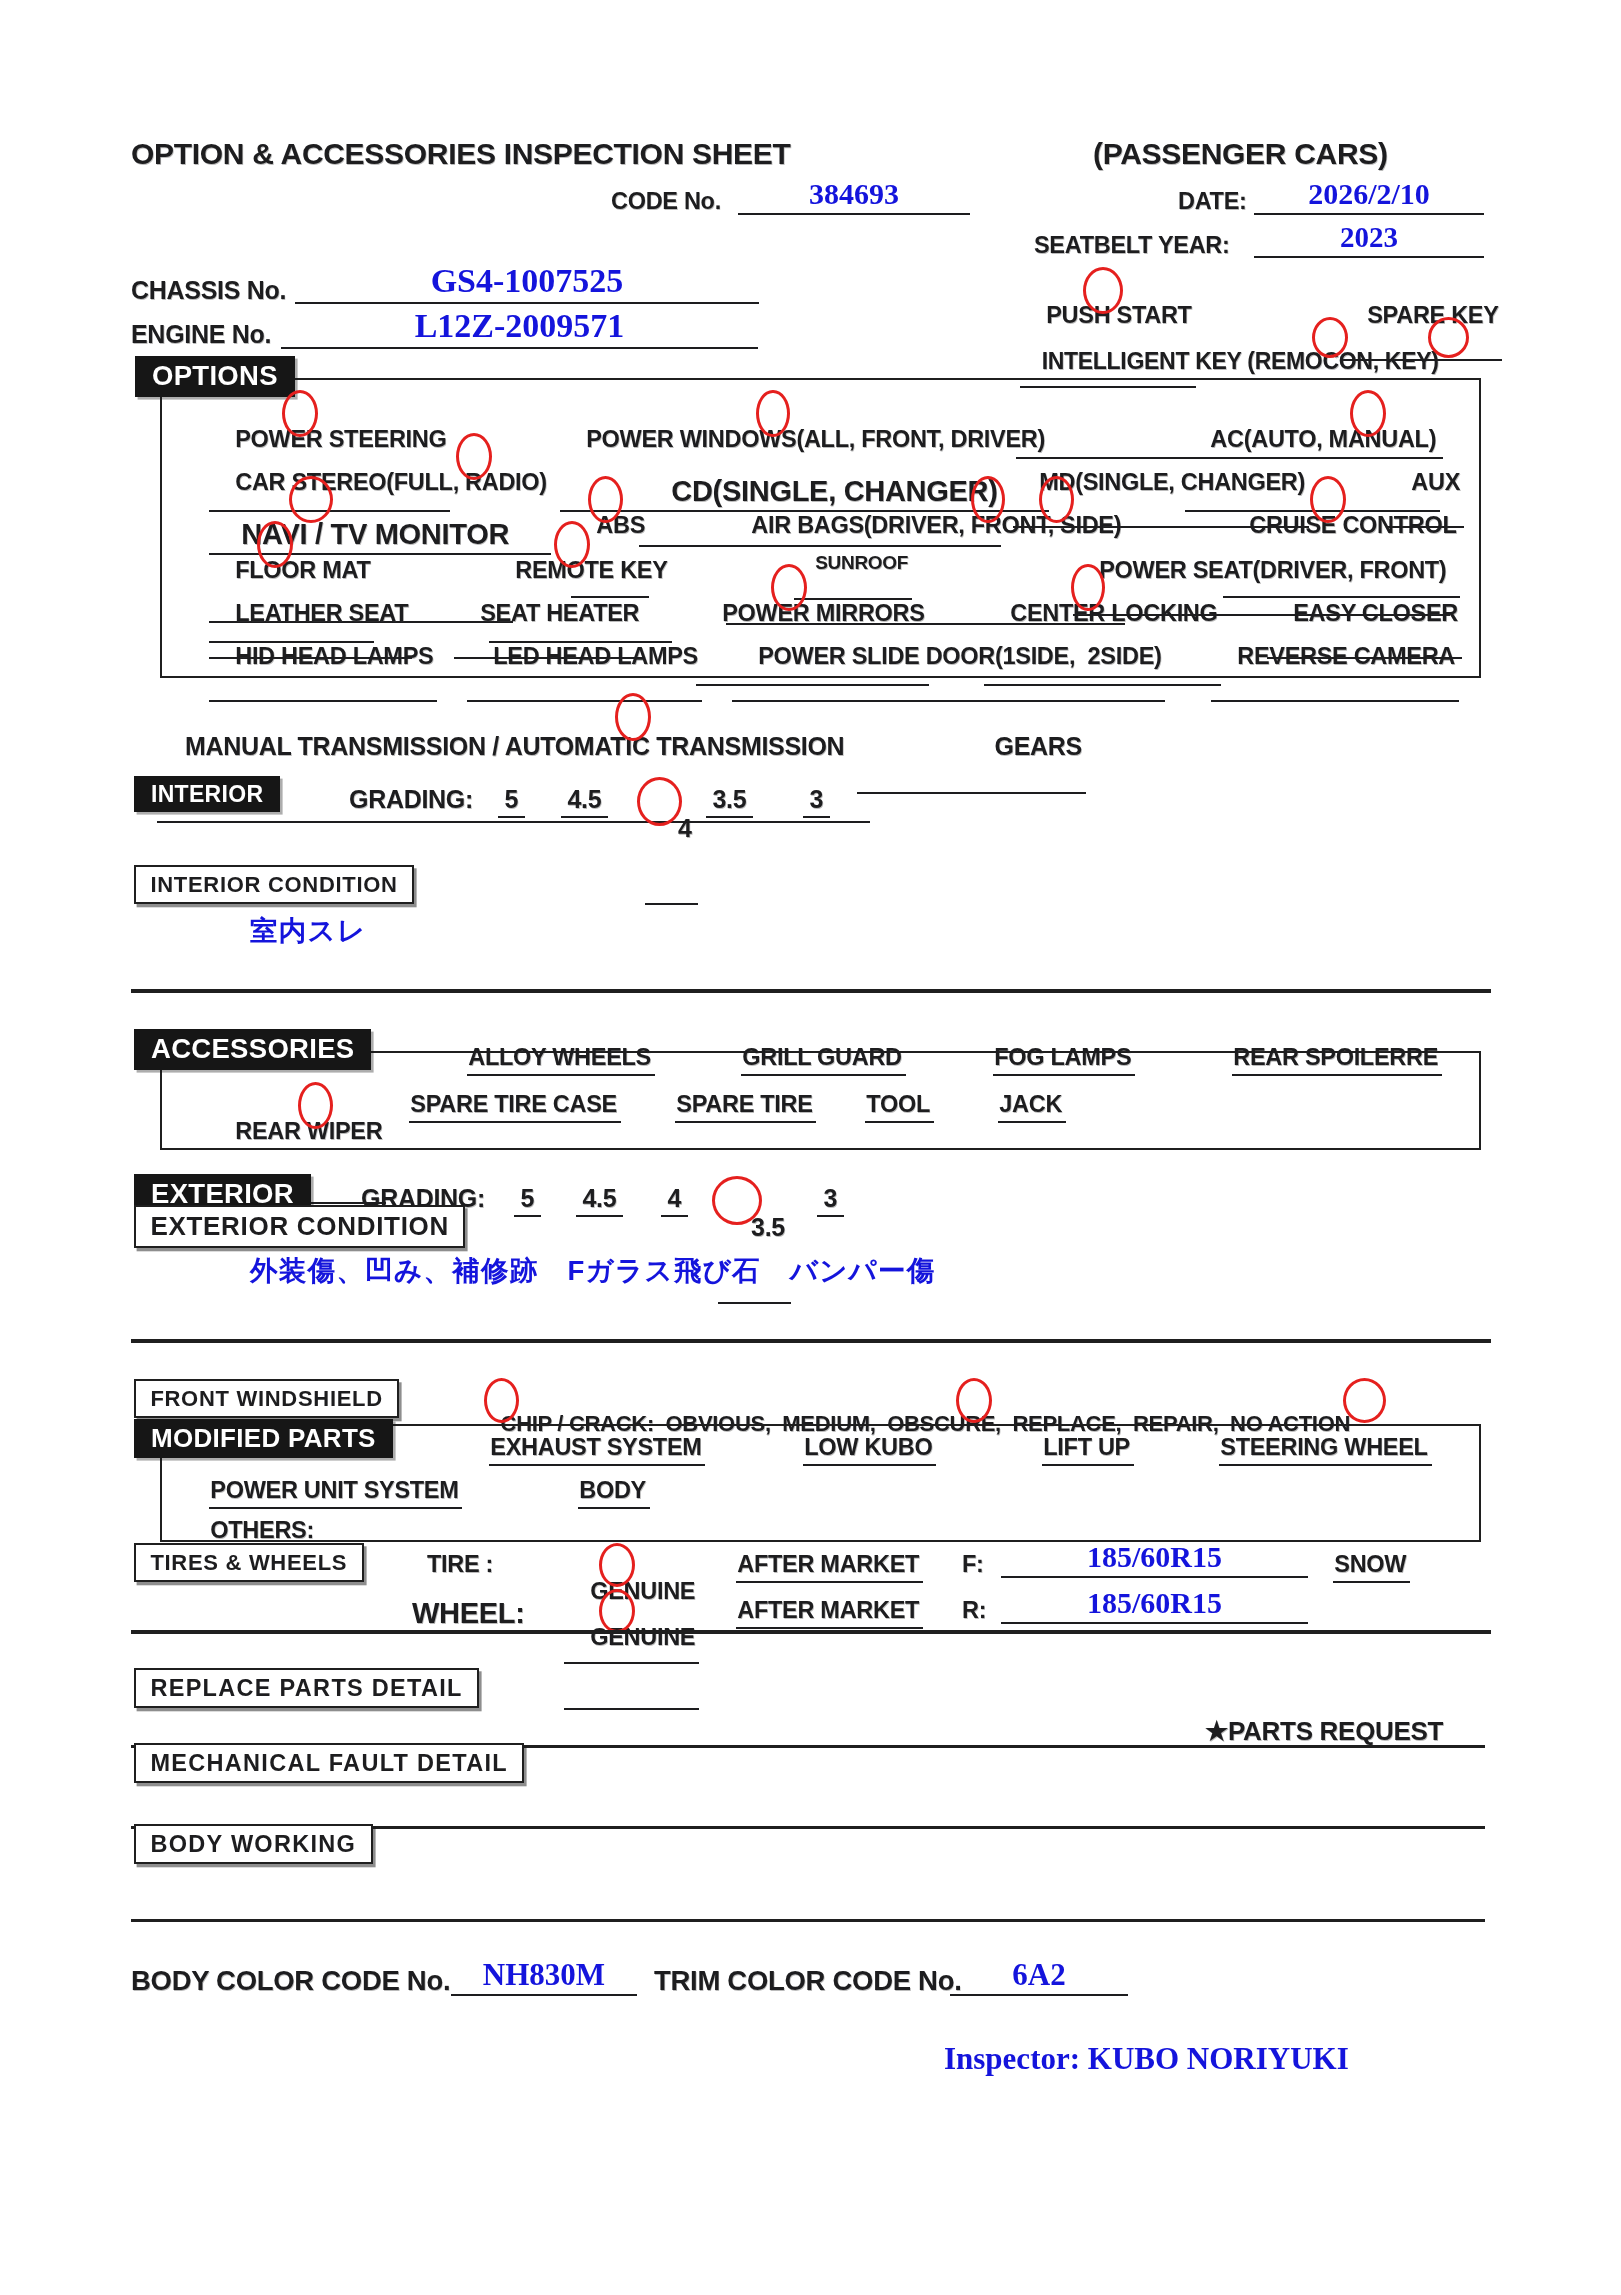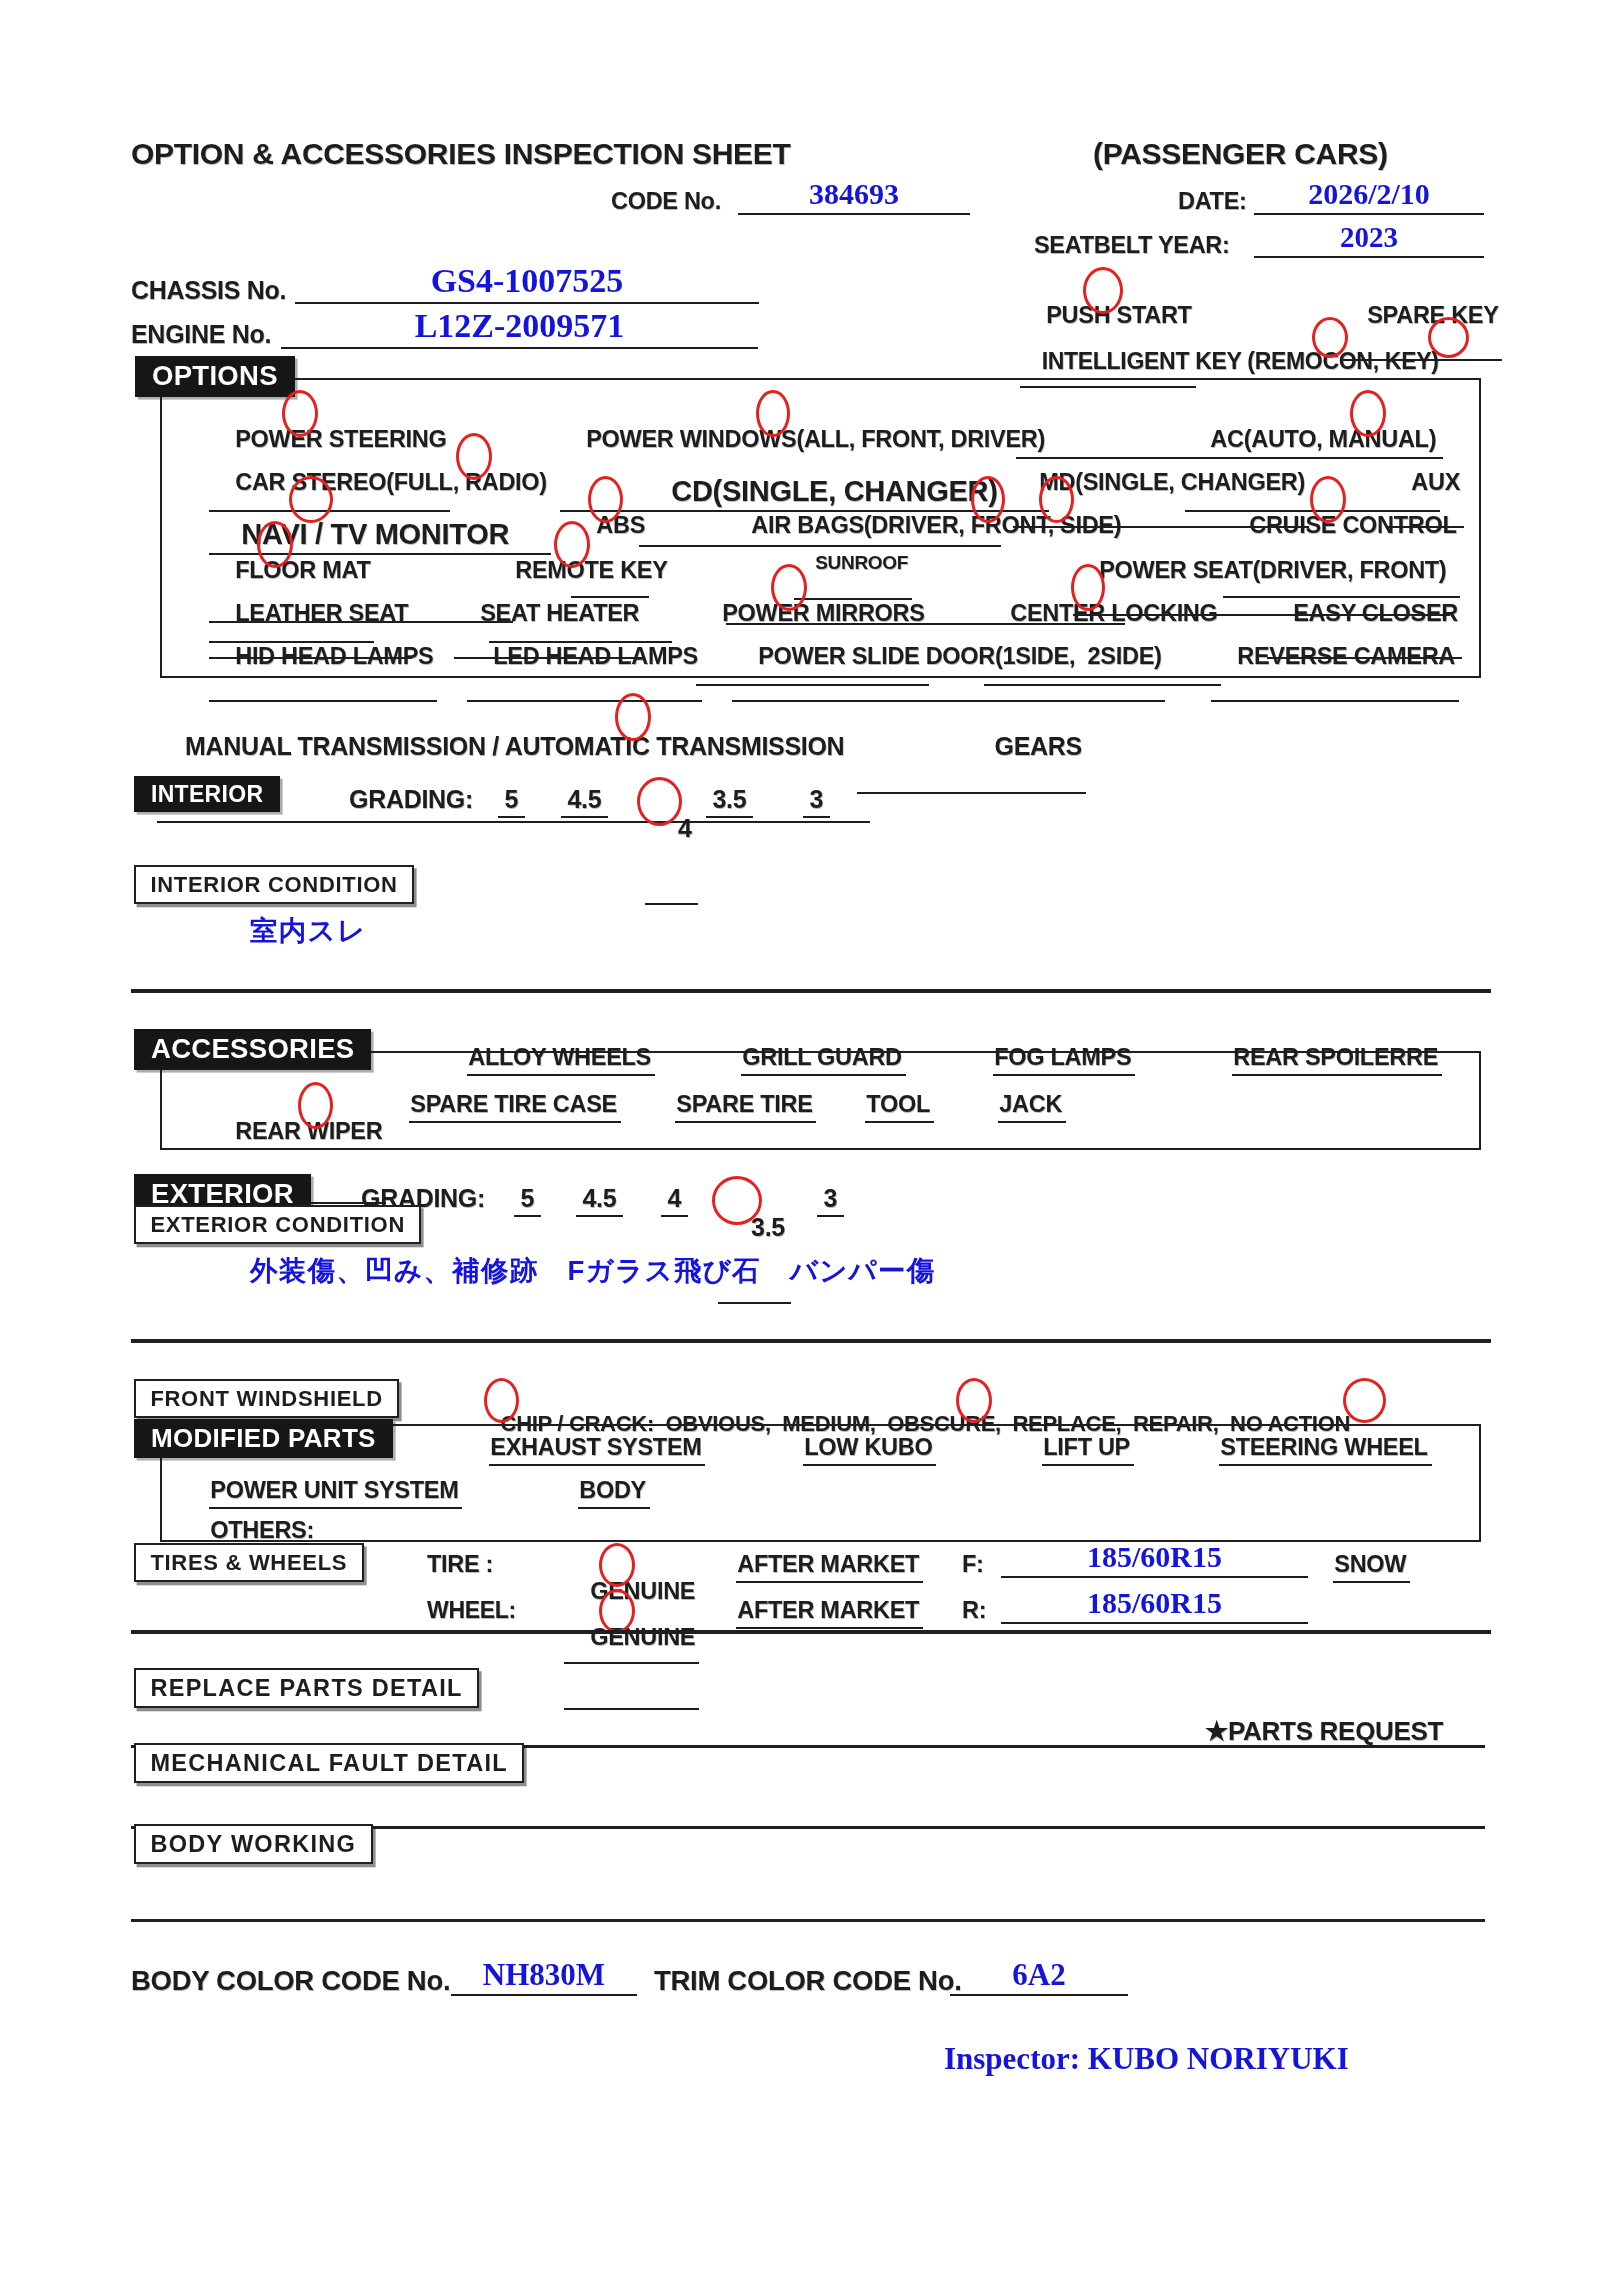--- a/index.html
+++ b/index.html
@@ -216,21 +216,21 @@
   <div class="t" style="left:361px;top:1184px;font-size:25px">GRADING:</div>
   <div class="t u" style="left:514px;top:1184px;font-size:25px;padding:0 6.5px 2.6px"><span>5</span></div>
   <div class="t u" style="left:576px;top:1184px;font-size:25px;padding:0 6.5px 2.6px"><span>4.5</span></div>
   <div class="t u" style="left:661px;top:1184px;font-size:25px;padding:0 6.5px 2.6px"><span>4</span></div>
   <div class="t u" style="left:718px;top:1184px;font-size:25px;padding:0 6.5px 2.6px">
     <span>3.5</span>
     <i class="cir" style="left:-6.5px;top:-7.8px;width:44px;height:43px"></i>
   </div>
   <div class="t u" style="left:817px;top:1184px;font-size:25px;padding:0 6.5px 2.6px"><span>3</span></div>
 
-  <div class="box" style="left:134px;top:1205px;font-size:22px">EXTERIOR CONDITION</div>
+  <div class="box" style="left:134px;top:1205px;font-size:26px">EXTERIOR CONDITION</div>
   <div class="jp" style="left:250px;top:1254px;font-size:27.5px">外装傷、凹み、補修跡　Fガラス飛び石　バンパー傷</div>
 
   <div class="rule" style="left:131px;top:1339px;width:1360px"></div>
 
   <div class="box" style="left:134px;top:1379px;font-size:22px">FRONT WINDSHIELD</div>
   <div class="t u" style="left:476px;top:1386px;font-size:22px">
     <span>CHIP / CRACK:  OBVIOUS,  MEDIUM,  OBSCURE,  REPLACE,  REPAIR,  NO ACTION</span>
     <i class="cir" style="left:7.8px;top:-7.8px;width:29px;height:39px"></i>
     <i class="cir" style="left:480px;top:-7.8px;width:30px;height:39px"></i>
     <i class="cir" style="left:867px;top:-7.8px;width:37px;height:39px"></i>
@@ -253,21 +253,21 @@
     <span>GENUINE</span>
     <i class="cir" style="left:35px;top:-7.8px;width:30px;height:38px"></i>
   </div>
   <div class="t u" style="left:736px;top:1551px;font-size:23.5px"><span>AFTER MARKET</span></div>
   <div class="t" style="left:962px;top:1551px;font-size:23.5px">F:</div>
   <div class="ul" style="left:1001px;top:1529px;width:307px;height:47px">
     <span class="blue" style="font-size:30px">185/60R15</span>
   </div>
   <div class="t u" style="left:1333px;top:1551px;font-size:23.5px"><span>SNOW</span></div>
 
-  <div class="t" style="left:427px;top:1597px;font-size:23px">WHEEL:</div>
+  <div class="t" style="left:412px;top:1597px;font-size:29px">WHEEL:</div>
   <div class="t u" style="left:564px;top:1597px;font-size:23.5px">
     <span>GENUINE</span>
     <i class="cir" style="left:35px;top:-7.8px;width:30px;height:38px"></i>
   </div>
   <div class="t u" style="left:736px;top:1597px;font-size:23.5px"><span>AFTER MARKET</span></div>
   <div class="t" style="left:962px;top:1597px;font-size:23.5px">R:</div>
   <div class="ul" style="left:1001px;top:1575px;width:307px;height:47px">
     <span class="blue" style="font-size:30px">185/60R15</span>
   </div>
 

